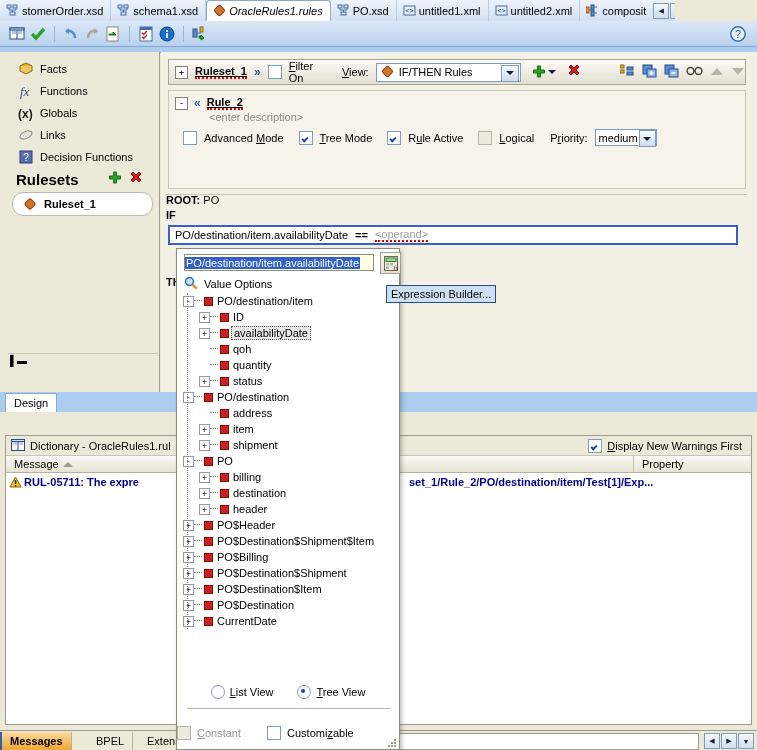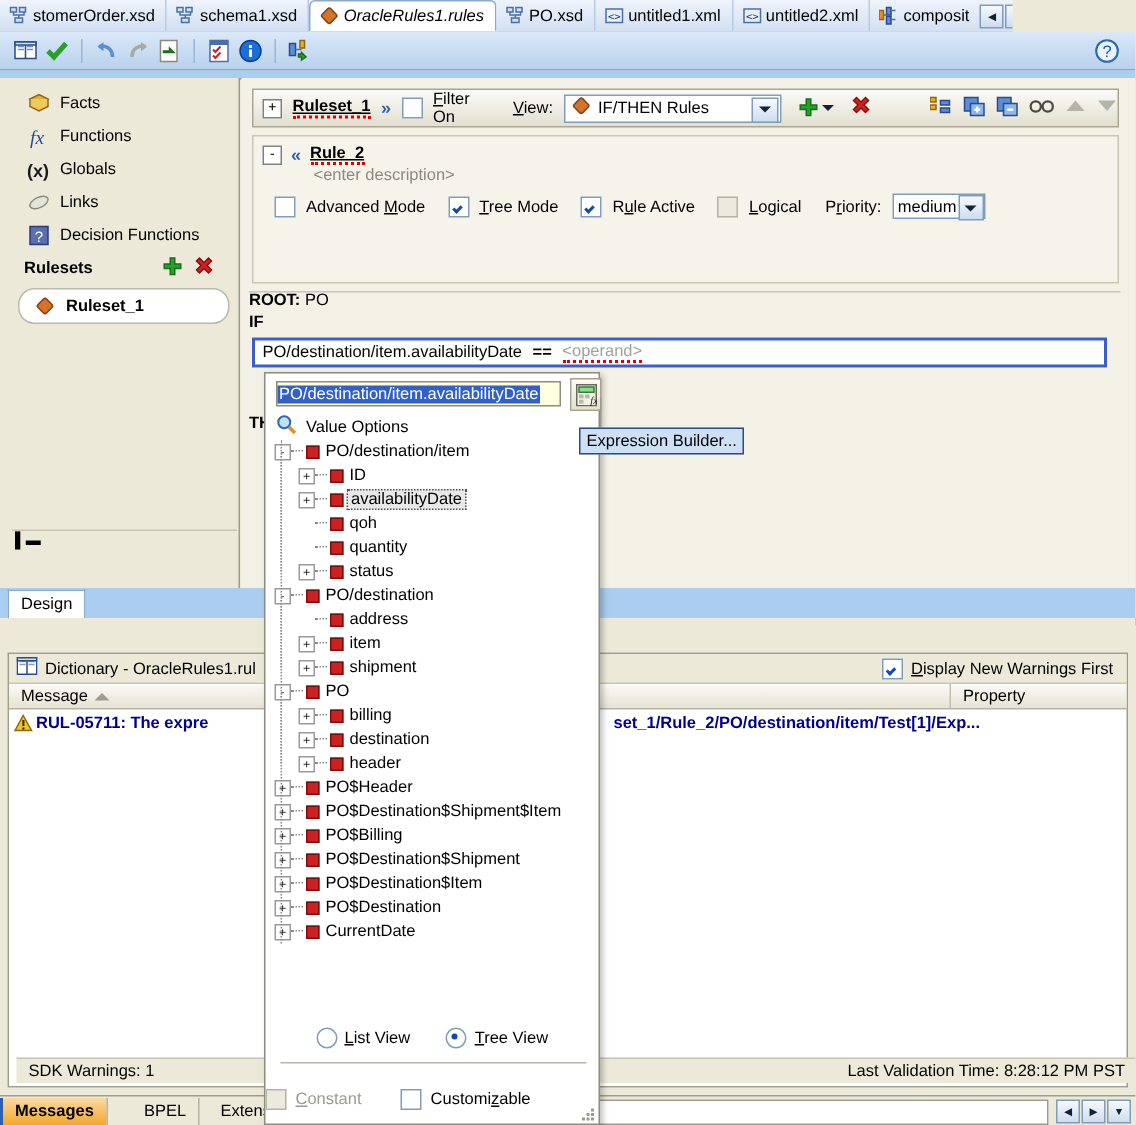--- a/index.html
+++ b/index.html
@@ -55,21 +55,21 @@
     border-right:1px solid #9d9d8f;box-sizing:border-box;
   }
   #leftinner{
     position:absolute;left:8px;top:0px;right:2px;bottom:22px;background:#ece9d8;
   }
   .navrow{
     display:flex;align-items:center;gap:6px;height:22px;padding-left:10px;font-size:11px;color:#000;
   }
   .navrow .ic{width:16px;height:16px;flex:none;position:relative;}
   .secthdr{
-    display:flex;align-items:center;height:22px;padding-left:8px;font-weight:bold;font-size:11px;gap:6px;
+    display:flex;align-items:center;height:22px;padding-left:8px;font-weight:bold;font-size:15px;gap:6px;
   }
   .sectbtns{margin-left:auto;display:flex;gap:7px;padding-right:14px;}
   #rulesetitem{
     margin:2px 4px 0 4px;height:22px;border-radius:11px;background:#fff;border:1px solid #b9b9ac;
     display:flex;align-items:center;gap:7px;padding-left:10px;font-weight:bold;font-size:11px;
   }
   #leftscrollcue{position:absolute;left:8px;bottom:22px;width:150px;height:16px;border-top:1px solid #c8c5b4;}
   #leftscrollcue span{position:absolute;left:2px;top:1px;font-size:10px;font-weight:bold;}
 
   
@@ -810,24 +810,20 @@
       <span style="width:18px;display:flex;justify-content:center">
         <svg width="13" height="12" viewBox="0 0 13 12">
             <path d="M6.5 1l5.5 10H1z" fill="#f2c230" stroke="#8a6a10"></path>
             <rect x="5.9" y="4" width="1.4" height="4" fill="#3a2a00"></rect>
             <rect x="5.9" y="9" width="1.4" height="1.4" fill="#3a2a00"></rect>
           </svg>
       </span>
       <span>RUL-05711: The expre</span>
       <span style="position:absolute;left:403px">set_1/Rule_2/PO/destination/item/Test[1]/Exp...</span>
     </div>
-    <div id="statusbar">
-      <span class="l">SDK Warnings: 1</span>
-      <span class="r">Last Validation Time: 8:28:12 PM PST</span>
-    </div>
   </div>
 </div>
 
 <div class="abs" id="dock">
   <div class="dtab sel" style="left:0">Messages</div>
   <div class="dtab" style="left:88px">BPEL</div>
   <div class="dtab" style="left:139px">Extens</div>
   <div id="dockfield"></div>
   <div id="dockright">
     <div class="navbtn">◀</div>

